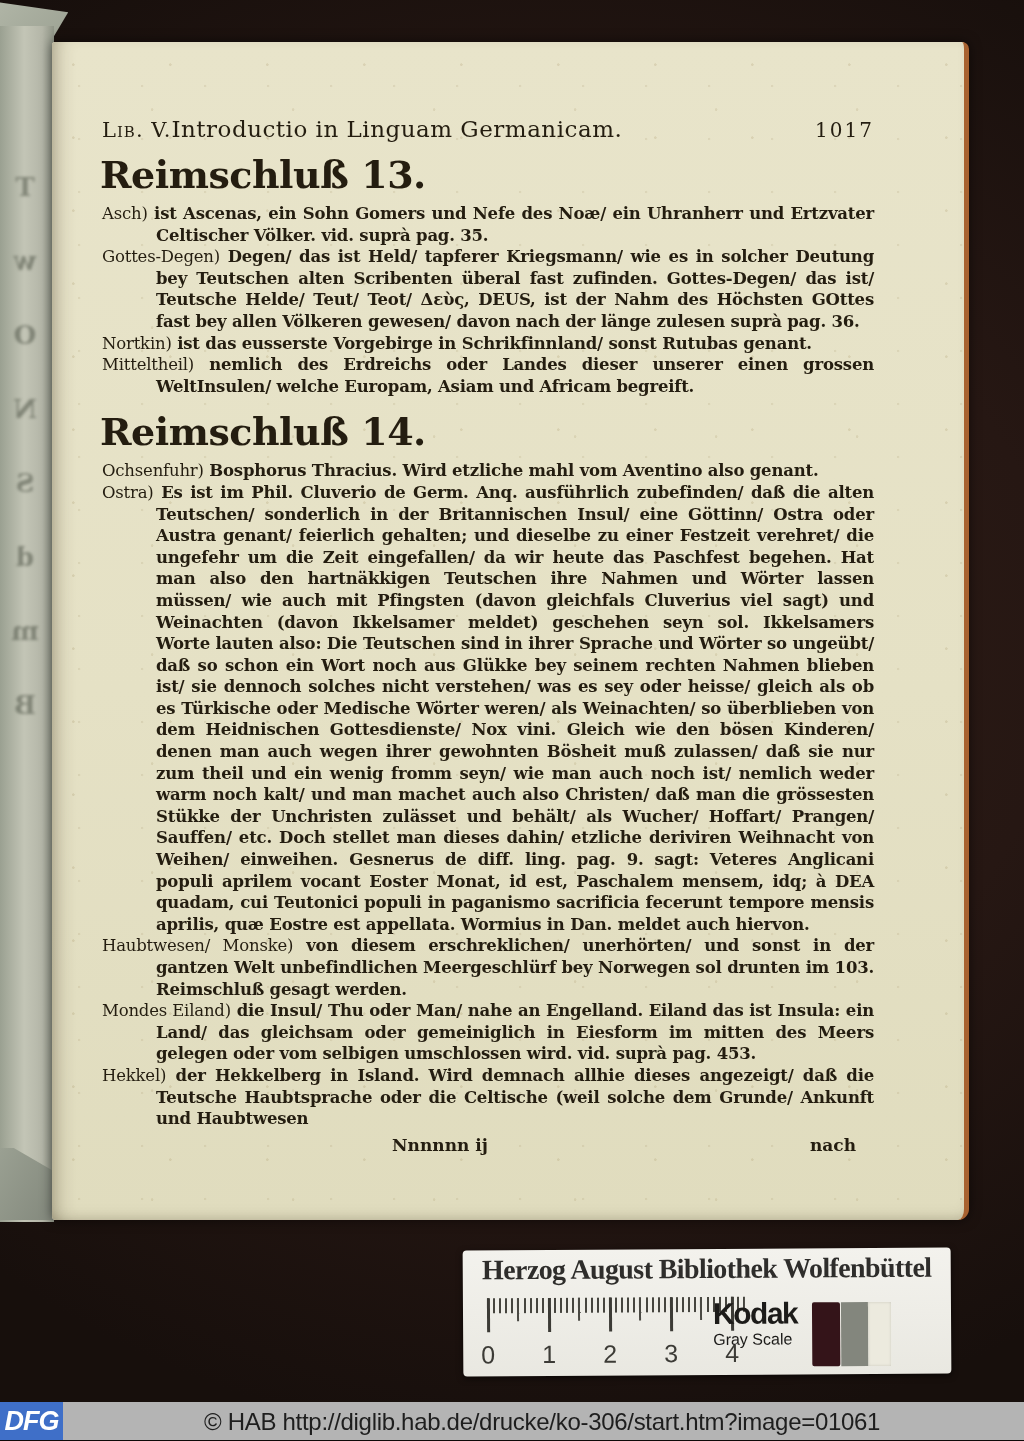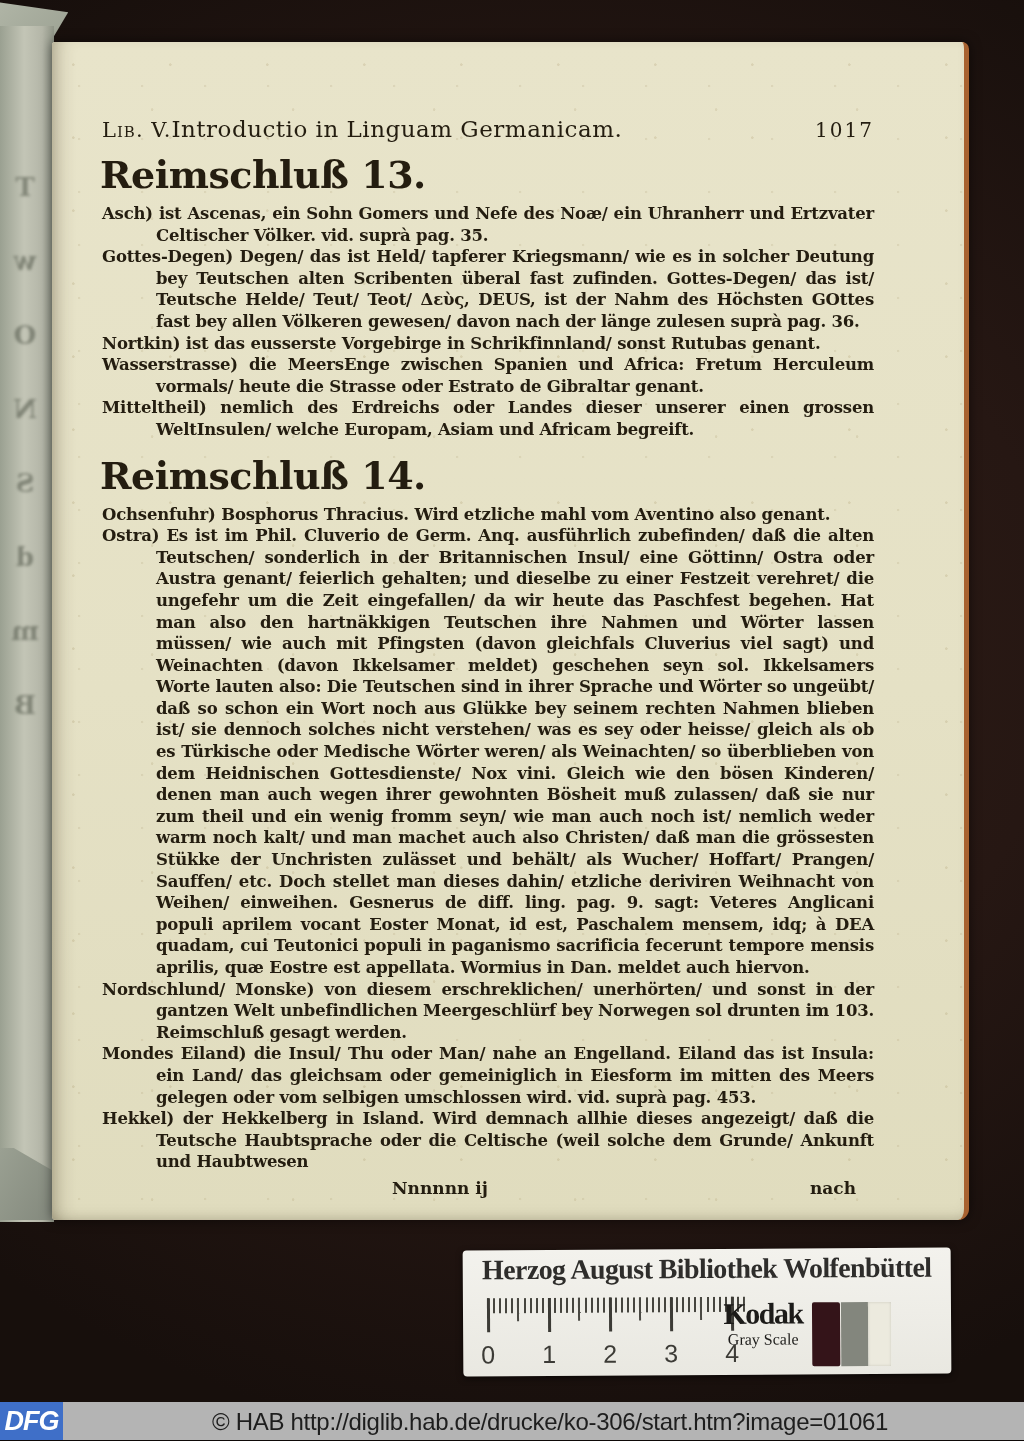--- a/index.html
+++ b/index.html
@@ -54,21 +54,21 @@
   .textblock{position:absolute;left:50px;top:110px;width:772px;}
   .sechead{
     font-size:38px;font-weight:bold;margin:0 0 6px -2px;letter-spacing:-.5px;
   }
   .sechead.second{margin-top:12px;}
   .entry{
     margin:0;padding-left:54px;text-indent:-54px;
     font-size:16.5px;line-height:21.6px;font-weight:bold;
     text-align:justify;letter-spacing:-.2px;
   }
-  .entry .term{font-weight:bold;}
+  .entry .term{font-weight:normal;}
   .sigrow{
     position:relative;margin-top:4px;font-size:17px;font-weight:bold;
     display:flex;justify-content:center;line-height:22px;
   }
   .sigrow .sig{transform:translateX(-48px);}
   .sigrow .catch{position:absolute;right:18px;top:0;}
   
   .label{
     position:absolute;left:463px;top:1249px;width:488px;height:126px;
     background:linear-gradient(180deg,#f3f2ed,#e9e8e1);
@@ -84,40 +84,40 @@
   .ruler-minor{
     position:absolute;left:0;top:0;width:258px;height:15px;
     background-image:repeating-linear-gradient(90deg,#46453f 0 2px,transparent 2px 6.1px);
   }
   .tick-major{position:absolute;top:0;width:3px;height:34px;background:#3c3b36;}
   .tick-mid{position:absolute;top:0;width:2px;height:23px;background:#4a4943;}
   .rnum{
     position:absolute;top:42px;width:20px;text-align:center;
     font-family:"Liberation Sans", sans-serif;font-size:25px;color:#3c3b36;
   }
-  .kodak{position:absolute;left:250px;top:50px;width:100px;text-align:center;
-    font-family:Liberation Serif, serif;color:#1c1b19;}
+  .kodak{position:absolute;left:250px;top:50px;width:100px;
+    font-family:Liberation Sans, sans-serif;color:#1c1b19;}
   .kodak-word{font-size:30px;font-weight:bold;letter-spacing:-1.5px;line-height:30px;}
   .kodak-sub{font-size:16px;letter-spacing:0;margin-top:2px;}
   .patch{position:absolute;top:54px;height:64px;}
   .patch-dark{left:349px;width:28px;background:#341419;border-radius:2px;}
   .patch-gray{left:378px;width:27px;background:#83867d;}
   .patch-light{left:405px;width:23px;background:#eceade;box-shadow:inset 0 0 3px rgba(0,0,0,.15);}
   
   .bottombar{
     position:absolute;left:0;top:1402px;width:1024px;height:39px;
     background:#b4b4b4;font-family:"Liberation Sans", sans-serif;
   }
   .dfg{
     position:absolute;left:0;top:0;width:63px;height:39px;background:#3f6fc8;
     color:#ffffff;font-weight:bold;font-style:italic;font-size:27px;
     display:flex;align-items:center;justify-content:center;letter-spacing:-1px;
   }
   .urltext{
-    position:absolute;left:212px;top:0;height:39px;display:flex;align-items:center;
+    position:absolute;left:204px;top:0;height:39px;display:flex;align-items:center;
     font-size:24px;color:#1e1e1e;letter-spacing:-.3px;
   }
 </style>
 </head>
 <body>
 
 <div class="stage">
 
   <div class="wedge-top"></div>
   <div class="left-strip"></div>
@@ -139,28 +139,27 @@
       <span class="pnum">1017</span>
     </div>
 
     <div class="textblock">
 
       <div class="sechead">Reimschluß 13.</div>
 
       <p class="entry"><span class="term">Asch)</span> <span>ist Ascenas, ein Sohn Gomers und Nefe des Noæ/ ein Uhranherr und Ertzvater Celtischer Völker. vid. suprà pag. 35.</span></p>
       <p class="entry"><span class="term">Gottes-Degen)</span> <span>Degen/ das ist Held/ tapferer Kriegsmann/ wie es in solcher Deutung bey Teutschen alten Scribenten überal fast zufinden. Gottes-Degen/ das ist/ Teutsche Helde/ Teut/ Teot/ Δεὺς, DEUS, ist der Nahm des Höchsten GOttes fast bey allen Völkeren gewesen/ davon nach der länge zulesen suprà pag. 36.</span></p>
       <p class="entry"><span class="term">Nortkin)</span> <span>ist das eusserste Vorgebirge in Schrikfinnland/ sonst Rutubas genant.</span></p>
-      <p class="entry"><span class="term">Wasserstrasse)</span> <span>die MeersEnge zwischen Spanien und Africa: Fretum Herculeum vormals/ heute die Strasse oder Estrato de Gibraltar genant.</span></p>
       <p class="entry"><span class="term">Mitteltheil)</span> <span>nemlich des Erdreichs oder Landes dieser unserer einen grossen WeltInsulen/ welche Europam, Asiam und Africam begreift.</span></p>
 
       <div class="sechead second">Reimschluß 14.</div>
 
       <p class="entry"><span class="term">Ochsenfuhr)</span> <span>Bosphorus Thracius. Wird etzliche mahl vom Aventino also genant.</span></p>
       <p class="entry"><span class="term">Ostra)</span> <span>Es ist im Phil. Cluverio de Germ. Anq. ausführlich zubefinden/ daß die alten Teutschen/ sonderlich in der Britannischen Insul/ eine Göttinn/ Ostra oder Austra genant/ feierlich gehalten; und dieselbe zu einer Festzeit verehret/ die ungefehr um die Zeit eingefallen/ da wir heute das Paschfest begehen. Hat man also den hartnäkkigen Teutschen ihre Nahmen und Wörter lassen müssen/ wie auch mit Pfingsten (davon gleichfals Cluverius viel sagt) und Weinachten (davon Ikkelsamer meldet) geschehen seyn sol. Ikkelsamers Worte lauten also: Die Teutschen sind in ihrer Sprache und Wörter so ungeübt/ daß so schon ein Wort noch aus Glükke bey seinem rechten Nahmen blieben ist/ sie dennoch solches nicht verstehen/ was es sey oder heisse/ gleich als ob es Türkische oder Medische Wörter weren/ als Weinachten/ so überblieben von dem Heidnischen Gottesdienste/ Nox vini. Gleich wie den bösen Kinderen/ denen man auch wegen ihrer gewohnten Bösheit muß zulassen/ daß sie nur zum theil und ein wenig fromm seyn/ wie man auch noch ist/ nemlich weder warm noch kalt/ und man machet auch also Christen/ daß man die grössesten Stükke der Unchristen zulässet und behält/ als Wucher/ Hoffart/ Prangen/ Sauffen/ etc. Doch stellet man dieses dahin/ etzliche deriviren Weihnacht von Weihen/ einweihen. Gesnerus de diff. ling. pag. 9. sagt: Veteres Anglicani populi aprilem vocant Eoster Monat, id est, Paschalem mensem, idq; à DEA quadam, cui Teutonici populi in paganismo sacrificia fecerunt tempore mensis aprilis, quæ Eostre est appellata. Wormius in Dan. meldet auch hiervon.</span></p>
-      <p class="entry"><span class="term">Nordschlund/ Monske)</span> <span>von diesem erschreklichen/ unerhörten/ und sonst in der gantzen Welt unbefindlichen Meergeschlürf bey Norwegen sol drunten im 103. Reimschluß gesagt werden.</span></p>
+      <p class="entry"><span class="term">Haubtwesen/ Monske)</span> <span>von diesem erschreklichen/ unerhörten/ und sonst in der gantzen Welt unbefindlichen Meergeschlürf bey Norwegen sol drunten im 103. Reimschluß gesagt werden.</span></p>
       <p class="entry"><span class="term">Mondes Eiland)</span> <span>die Insul/ Thu oder Man/ nahe an Engelland. Eiland das ist Insula: ein Land/ das gleichsam oder gemeiniglich in Eiesform im mitten des Meers gelegen oder vom selbigen umschlossen wird. vid. suprà pag. 453.</span></p>
       <p class="entry"><span class="term">Hekkel)</span> <span>der Hekkelberg in Island. Wird demnach allhie dieses angezeigt/ daß die Teutsche Haubtsprache oder die Celtische (weil solche dem Grunde/ Ankunft und Haubtwesen</span></p>
 
       <div class="sigrow">
         <span class="sig">Nnnnnn ij</span>
         <span class="catch">nach</span>
       </div>
 
     </div>
   </div>

